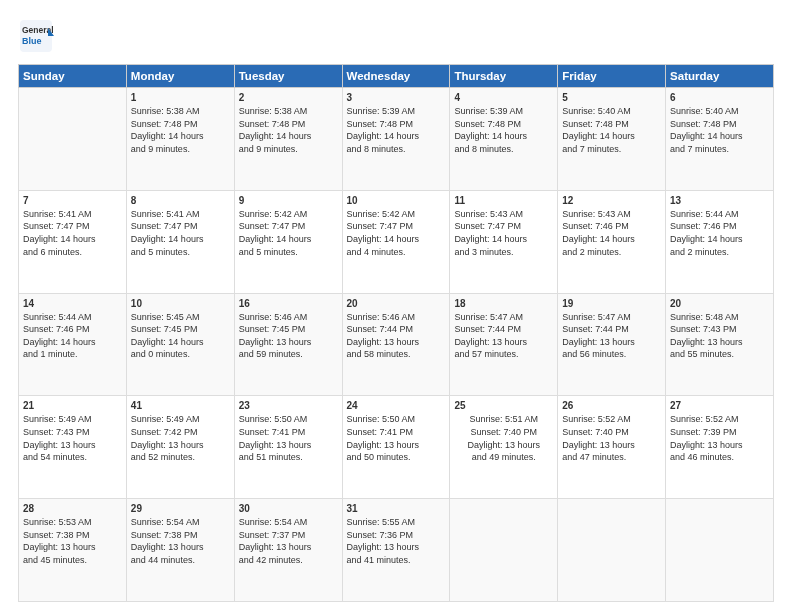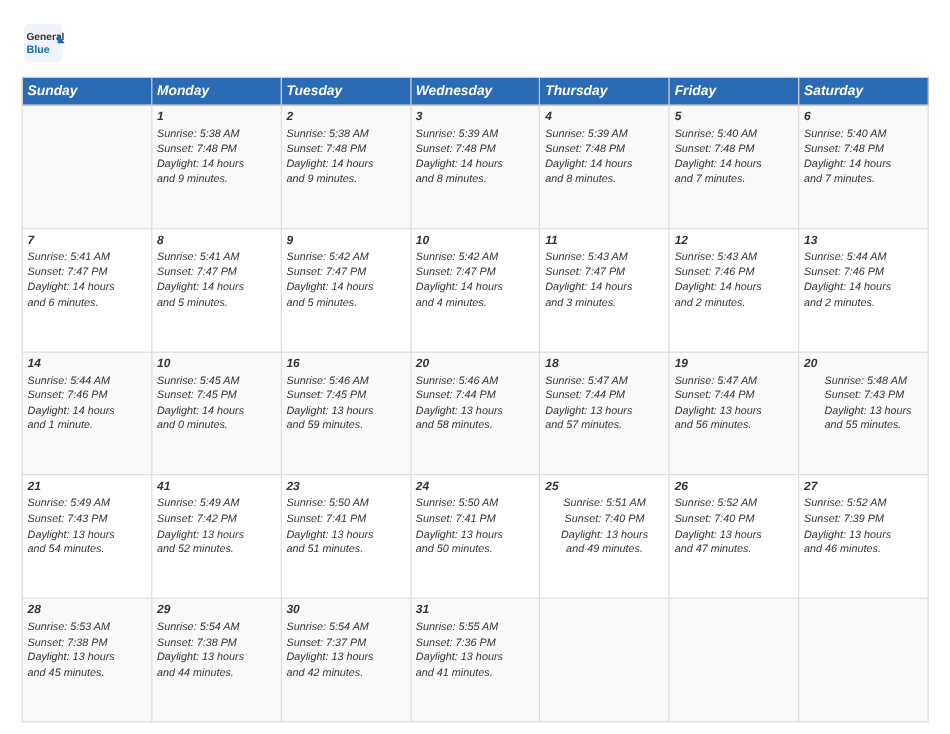--- a/index.html
+++ b/index.html
@@ -38,21 +38,20 @@
       line-height: 1.1;
     }
     .subtitle {
       font-size: 15px;
       color: #444;
     }
     table {
       width: 100%;
       border-collapse: collapse;
       flex: 1;
-      font-style: italic;
     }
     thead tr th {
       background-color: #2a6bb5;
       color: #fff;
       font-size: 11.5px;
       font-weight: bold;
       padding: 5px 4px;
       text-align: left;
       border: 1px solid #ccc;
     }
@@ -251,21 +250,21 @@
           </td>
           <td>
             <span class="day-number">19</span>
             <div class="day-info" style="white-space: pre-line;">Sunrise: 5:47 AM
 Sunset: 7:44 PM
 Daylight: 13 hours
 and 56 minutes.</div>
           </td>
           <td>
             <span class="day-number">20</span>
-            <div class="day-info" style="white-space: pre-line; margin-left: 17px;">Sunrise: 5:48 AM
+            <div class="day-info" style="white-space: pre-line;">Sunrise: 5:48 AM
 Sunset: 7:43 PM
 Daylight: 13 hours
 and 55 minutes.</div>
           </td>
         </tr>
         <tr>
           <td>
             <span class="day-number">21</span>
             <div class="day-info" style="white-space: pre-line;">Sunrise: 5:49 AM
 Sunset: 7:43 PM

